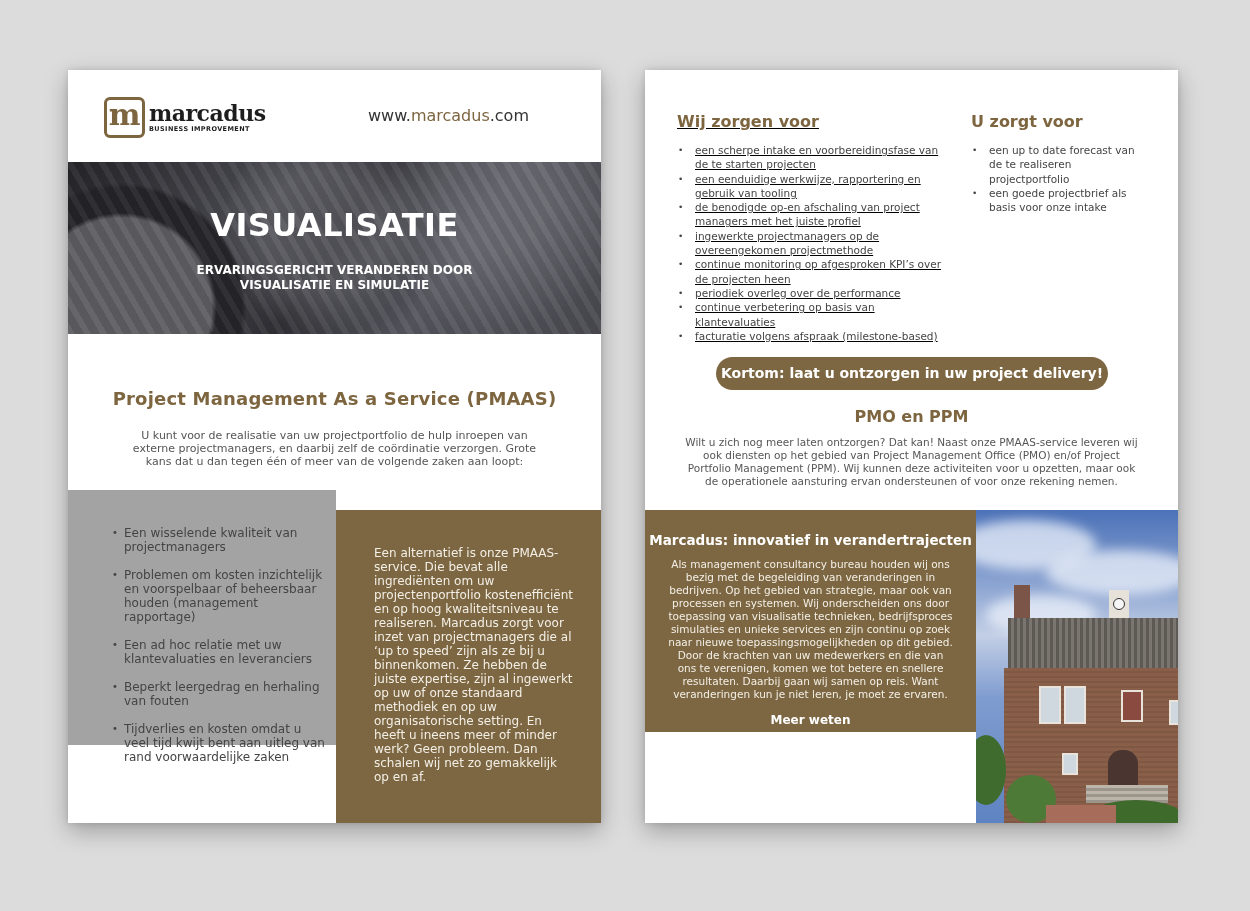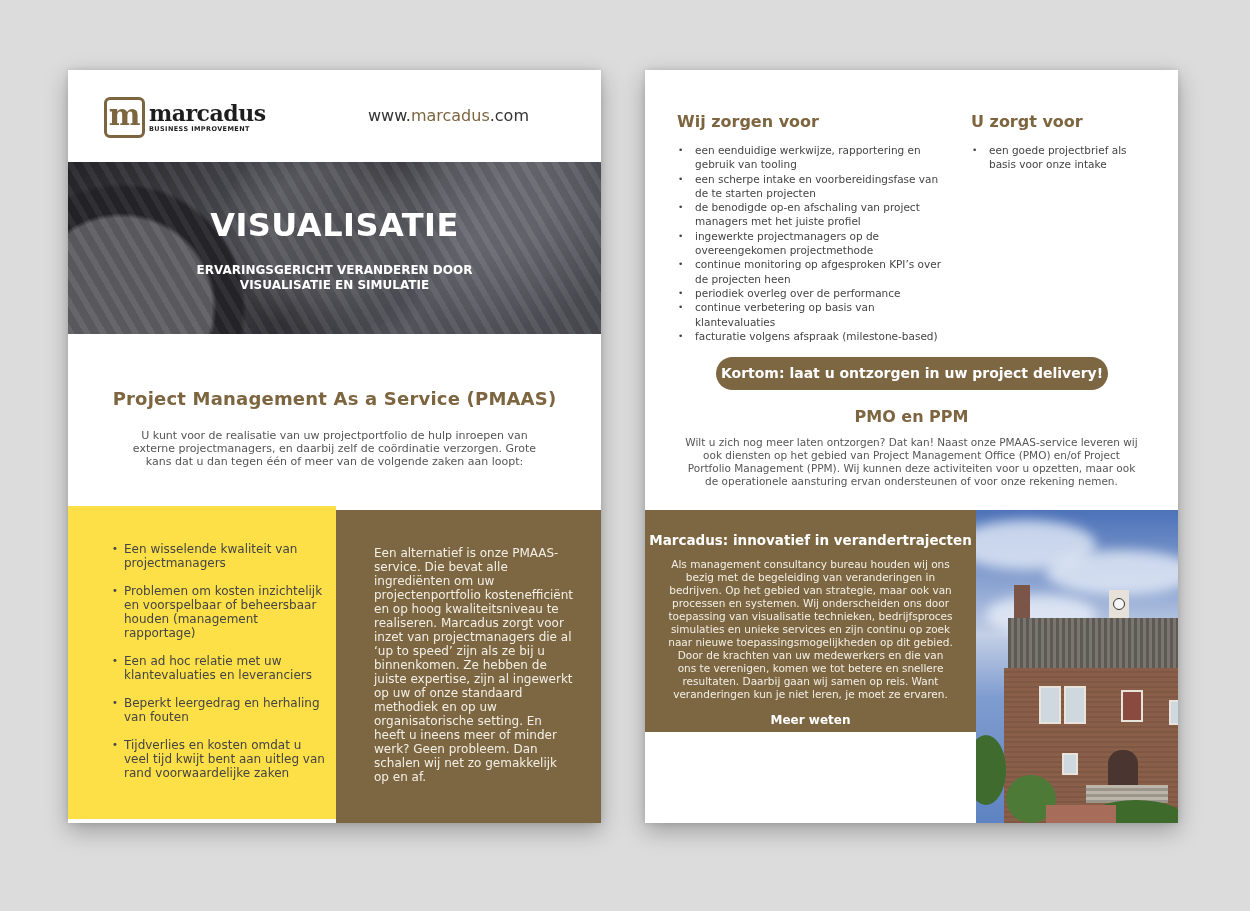--- a/index.html
+++ b/index.html
@@ -60,39 +60,39 @@
     position: absolute; left: 0; width: 533px; top: 101px; text-align: center;
     color: #fff; font-size: 12px; font-weight: bold; line-height: 15px; z-index: 2;
   }
 
   .intro { position: absolute; left: 0; top: 300px; width: 533px; text-align: center; }
   .intro-kicker { font-size: 15px; font-weight: bold; color: #333; }
   .intro-title { font-size: 18px; font-weight: bold; color: #7d6540; margin-top: 18px; letter-spacing: 0.2px; text-align: center; }
   .intro-body { font-size: 11px; color: #555; line-height: 13px; width: 420px; margin: 20px auto 0; }
 
   .lp-bottom-left {
-    position: absolute; left: 0; top: 436px; width: 268px; height: 313px; background: #fde047;
+    position: absolute; left: 0; top: 420px; width: 268px; height: 255px; background: #a3a3a3;
   }
   .problem-list { position: absolute; left: 44px; top: 36px; width: 215px; list-style: none; }
   .problem-list li {
     font-size: 12px; color: #444; line-height: 14px; margin-bottom: 14px;
     position: relative; padding-left: 12px;
   }
   .problem-list li::before { content: "•"; position: absolute; left: 0; top: 0; font-size: 10px; }
 
   .lp-bottom-right {
     position: absolute; left: 268px; top: 440px; width: 265px; height: 313px; background: #7d6742;
   }
   .alt-text {
     position: absolute; left: 38px; top: 36px; width: 200px;
     font-size: 12px; color: #f3efe6; line-height: 14px;
   }
 
   
-  .col-wij { position: absolute; left: 32px; top: 42px; width: 275px; }
+  .col-wij { position: absolute; left: 32px; top: 42px; width: 275px; text-decoration: underline; }
   .col-u { position: absolute; left: 326px; top: 42px; width: 170px; }
   .col-title { font-size: 16px; font-weight: bold; color: #7d6540; margin-bottom: 12px; }
   .bullet-list { list-style: none; }
   .bullet-list li {
     font-size: 10.5px; color: #444; line-height: 14.3px; position: relative; padding-left: 18px;
   }
   .bullet-list li::before { content: "•"; position: absolute; left: 1px; top: 0; font-size: 9px; }
 
   .cta {
     position: absolute; left: 71px; top: 287px; width: 392px; height: 33px;
@@ -177,34 +177,35 @@
 
   <div class="lp-bottom-right">
     <p class="alt-text">Een alternatief is onze PMAAS-service. Die bevat alle ingrediënten om uw projectenportfolio kostenefficiënt en op hoog kwaliteitsniveau te realiseren. Marcadus zorgt voor inzet van projectmanagers die al ‘up to speed’ zijn als ze bij u binnenkomen. Ze hebben de juiste expertise, zijn al ingewerkt op uw of onze standaard methodiek en op uw organisatorische setting. En heeft u ineens meer of minder werk? Geen probleem. Dan schalen wij net zo gemakkelijk op en af.</p>
   </div>
 </div>
 
 <div class="page page-right">
   <div class="col-wij">
     <div class="col-title">Wij zorgen voor</div>
     <ul class="bullet-list">
+      <li>een scherpe intake en voorbereidingsfase van de te starten projecten</li>
       <li>een eenduidige werkwijze, rapportering en gebruik van tooling</li>
-      <li>een scherpe intake en voorbereidingsfase van de te starten projecten</li>
       <li>de benodigde op-en afschaling van project managers met het juiste profiel</li>
       <li>ingewerkte projectmanagers op de overeengekomen projectmethode</li>
       <li>continue monitoring op afgesproken KPI’s over de projecten heen</li>
       <li>periodiek overleg over de performance</li>
       <li>continue verbetering op basis van klantevaluaties</li>
       <li>facturatie volgens afspraak (milestone-based)</li>
     </ul>
   </div>
 
   <div class="col-u">
     <div class="col-title">U zorgt voor</div>
     <ul class="bullet-list">
+      <li>een up to date forecast van de te realiseren projectportfolio</li>
       <li>een goede projectbrief als basis voor onze intake</li>
     </ul>
   </div>
 
   <div class="cta">Kortom: laat u ontzorgen in uw project delivery!</div>
 
   <div class="pmo-title">PMO en PPM</div>
   <p class="pmo-body">Wilt u zich nog meer laten ontzorgen? Dat kan! Naast onze PMAAS-service leveren wij ook diensten op het gebied van Project Management Office (PMO) en/of Project Portfolio Management (PPM). Wij kunnen deze activiteiten voor u opzetten, maar ook de operationele aansturing ervan ondersteunen of voor onze rekening nemen.</p>
 
   <div class="rp-bottom-left">

